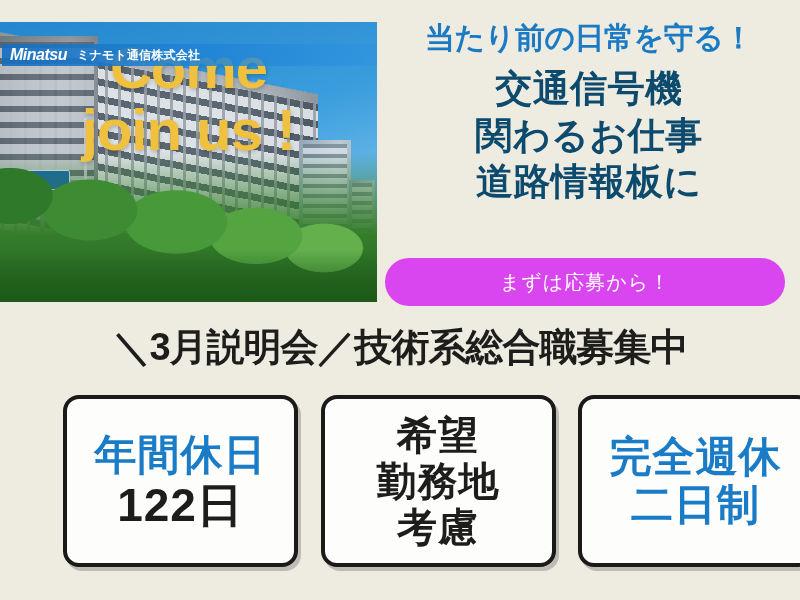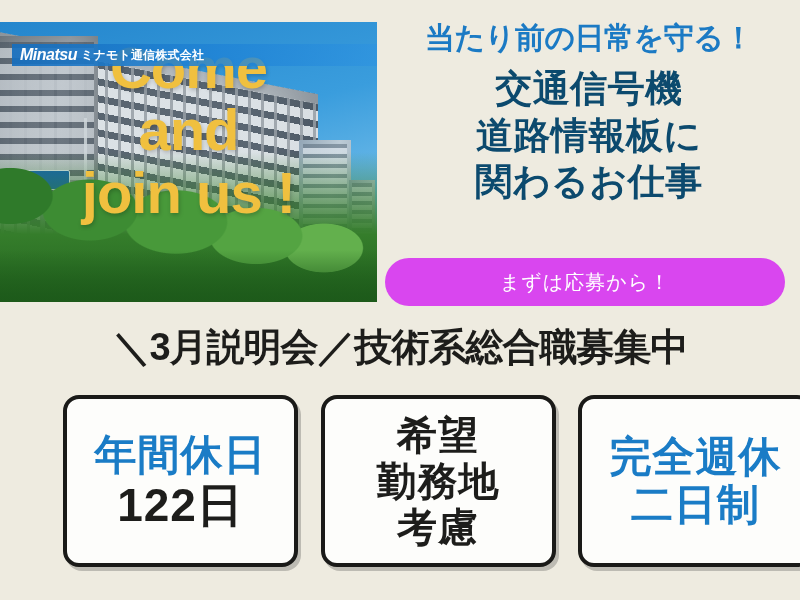--- a/index.html
+++ b/index.html
@@ -175,28 +175,28 @@
     text-shadow: 1px 2px 4px rgba(0,0,0,.22);
     pointer-events: none;
   }
   .photo-overlay-text .ln { display: block; }
   .photo-overlay-text .ln2 { margin-top: 6px; }
   .photo-overlay-text .ln3 { margin-top: 6px; }
 
   
   .logo-bar {
     position: absolute;
-    left: 12px;
+    left: 2px;
     top: 22px;
     width: 377px;
     height: 22px;
     background: linear-gradient(to right, rgba(22,110,190,.92), rgba(32,132,214,.86) 55%, rgba(46,148,226,.55));
     display: flex;
     align-items: center;
-    gap: 4px;
+    gap: 10px;
     padding-left: 8px;
     box-sizing: border-box;
   }
   .logo-mark {
     color: #ffffff;
     font-size: 16px;
     font-weight: 900;
     font-style: italic;
     letter-spacing: -0.5px;
     line-height: 1;
@@ -317,36 +317,35 @@
     <div class="bldg"></div>
     <div class="bldg-left"></div>
     <div class="tower-a"></div>
     <div class="tower-b"></div>
     <div class="pole"></div>
     <div class="road-sign"></div>
     <div class="trees"></div>
 
     <div class="photo-overlay-text">
       <span class="ln ln1">Come</span>
-      <span class="ln ln2">and</span>
       <span class="ln ln3">join us !</span>
     </div>
 
     <div class="logo-bar">
       <span class="logo-mark">Minatsu</span>
       <span class="logo-jp">ミナモト通信株式会社</span>
     </div>
   </div>
 
   <div class="right-col">
     <div class="kicker">当たり前の日常を守る！</div>
     <div class="headline">
       <span class="hl">交通信号機</span>
+      <span class="hl">関わるお仕事</span>
       <span class="hl">道路情報板に</span>
-      <span class="hl">関わるお仕事</span>
     </div>
   </div>
 
   <div class="cta-pill">まずは応募から！</div>
 
   <div class="band">＼3月説明会／技術系総合職募集中</div>
 
   <div class="boxes">
     <div class="fbox">
       <span class="fline blue s-42">年間休日</span>

